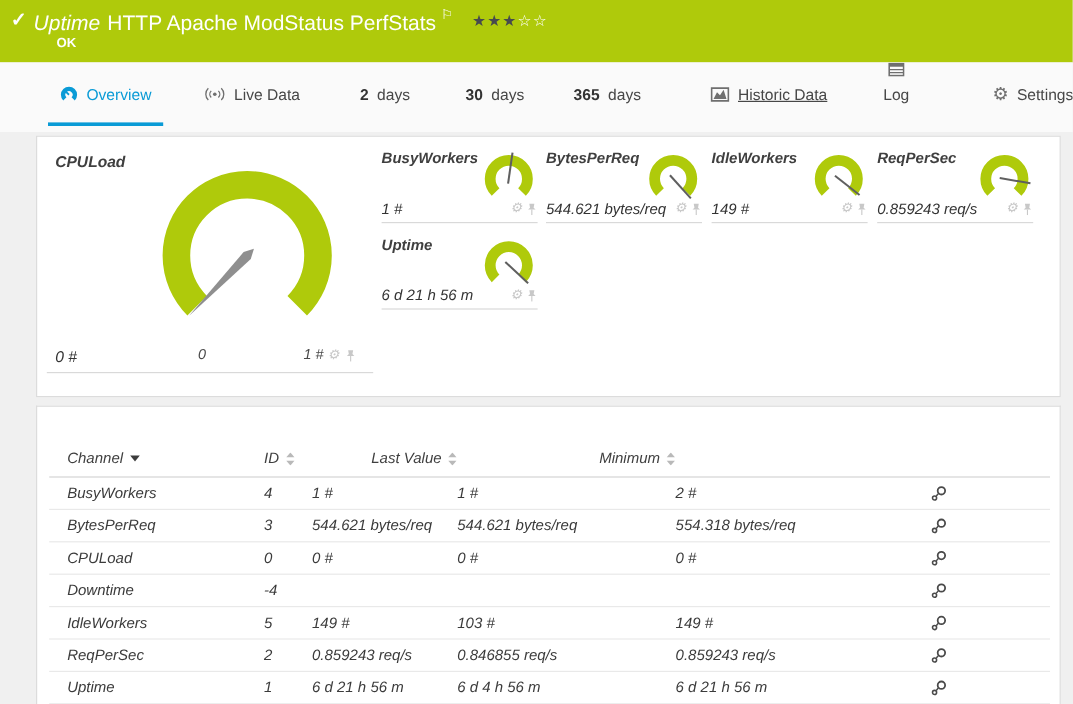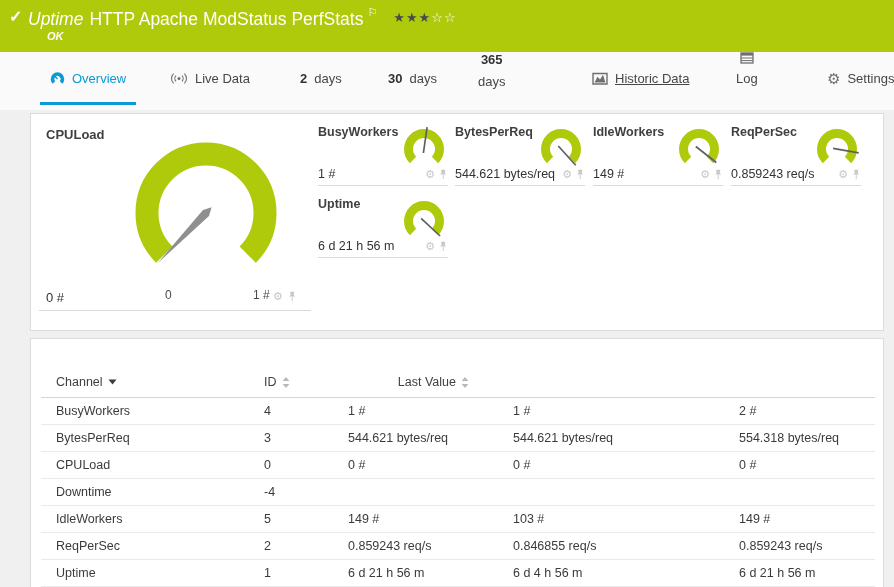--- a/index.html
+++ b/index.html
@@ -16,41 +16,41 @@
     position:absolute;left:0;top:0;width:894px;height:52px;
     background:var(--green,#AFCA0B);color:#fff;
   }
   .check{position:absolute;left:9px;top:7px;font-size:16px;font-weight:bold;}
   .titleline{position:absolute;left:28px;top:6px;white-space:nowrap;font-size:17.5px;}
   .kind{font-style:italic;margin-right:6px;}
   .flag{font-size:11px;vertical-align:9px;margin-left:4px;}
   .stars{margin-left:16px;font-size:13px;letter-spacing:1px;vertical-align:3px;}
   .stars .sf{color:#474a4e;}
   .stars .se{color:#ffffff;}
-  .ok{position:absolute;left:47px;top:30px;font-size:11px;font-weight:bold;font-style:italic;}
+  .ok{position:absolute;left:47px;top:30px;font-size:11px;font-weight:bold;}
 
   
   .tabbar{
     position:absolute;left:0;top:52px;width:894px;height:58px;
     background:#fafafa;
   }
   .tab{
     position:absolute;top:0;height:52px;display:flex;align-items:center;gap:7px;
     font-size:13px;color:#474747;cursor:pointer;padding:0 10px;white-space:nowrap;
   }
   .tab b{font-weight:bold;color:#333;}
   .tab.active{color:var(--blue,#0A9BD6);}
   .tab.active::after{
     content:"";position:absolute;left:0;right:0;bottom:-1px;height:3px;
     background:var(--blue,#0A9BD6);
   }
   .tab .ticon{display:flex;align-items:center;}
 
   
-  .panel{position:absolute;background:#fff;border:1px solid #dcdcdc;}
+  .panel{position:absolute;background:#fff;border:1px solid #dcdcdc;font-style:italic;}
   .panel.gauges{left:30px;top:113px;width:854px;height:218px;}
   .panel.tablepanel{left:30px;top:338px;width:854px;height:249px;border-bottom:none;}
 
   
   .big-tile{position:absolute;left:0;top:0;width:287px;height:218px;}
   .gtitle{position:absolute;left:15px;top:13px;font-size:13px;font-weight:bold;color:#3f3f3f;}
   .biggauge{position:absolute;left:90px;top:18px;}
   .gmin{position:absolute;left:134px;top:174px;font-size:12px;color:#4a4a4a;}
   .gmax{position:absolute;left:222px;top:174px;font-size:12px;color:#4a4a4a;}
   .gvalue{position:absolute;left:15px;top:176px;font-size:13px;color:#333;}
@@ -66,21 +66,20 @@
   .sfoot{position:absolute;left:0;top:63px;width:130px;border-bottom:1px solid #d9d9d9;}
   .gearchar{font-size:11px;line-height:1;}
 
   
   .table{position:absolute;left:10px;top:28px;width:834px;}
   .trow,.thead{
     display:grid;
     grid-template-columns:164px 40px 121px 182px 150px 1fr;
     align-items:center;
     padding-left:15px;
-    gap:44px;
   }
   .thead{height:31px;border-bottom:1px solid #d5d5d5;font-size:12.5px;color:#3f3f3f;}
   .trow{height:27px;border-bottom:1px solid #e9e9e9;font-size:12.5px;color:#3b3b3b;}
   .cell-r{text-align:left;}
   .hcell{display:flex;align-items:center;gap:5px;}
   .hcell.cell-r{justify-content:flex-end;}
   .rowicon{padding-left:62px;display:flex;align-items:center;cursor:pointer;}
 </style>
 </head>
 <body style="--green: #AFCA0B; --blue: #0A9BD6;">
@@ -118,21 +117,21 @@
         <span>Overview</span>
       </div>
       <div class="tab" style="left: 290px;">
         <b>2</b>
         <span>days</span>
       </div>
       <div class="tab" style="left: 378px;">
         <b>30</b>
         <span>days</span>
       </div>
-      <div class="tab" style="left: 468px; flex-direction: column;">
+      <div class="tab" style="left: 468px;">
         <b>365</b>
         <span>days</span>
       </div>
       <div class="tab" style="left: 582px; text-decoration: underline;">
         <span class="ticon">
           <svg width="16" height="13" viewBox="0 0 16 13">
             <path d="M1 12 V1.5 H15 V12 Z" fill="none" stroke="#6f6f6f" stroke-width="1.4"></path>
             <path d="M2.6 10.4 L5.5 4.8 L8 7.4 L11 2.8 L13.4 10.4 Z" fill="#6f6f6f"></path>
           </svg>
         </span>
@@ -286,20 +285,27 @@
               <path d="M4 11 L7.4 7 H0.6 Z" fill="#b9b9b9"></path>
             </svg>
           </div>
           <div class="hcell cell-r">
             <span>Last Value</span>
             <svg width="8" height="11" viewBox="0 0 8 11">
               <path d="M4 0 L7.4 4 H0.6 Z" fill="#b9b9b9"></path>
               <path d="M4 11 L7.4 7 H0.6 Z" fill="#b9b9b9"></path>
             </svg>
           </div>
+          <div class="hcell cell-r">
+            <span>Minimum</span>
+            <svg width="8" height="11" viewBox="0 0 8 11">
+              <path d="M4 0 L7.4 4 H0.6 Z" fill="#b9b9b9"></path>
+              <path d="M4 11 L7.4 7 H0.6 Z" fill="#b9b9b9"></path>
+            </svg>
+          </div>
           <div></div>
         </div>
       <div id="tbody">
           <div class="trow">
             <div>BusyWorkers</div>
      <div>4</div>
      <div class="cell-r">1 #</div>
      <div class="cell-r">1 #</div>
      <div class="cell-r">2 #</div>
      <div class="rowicon">

